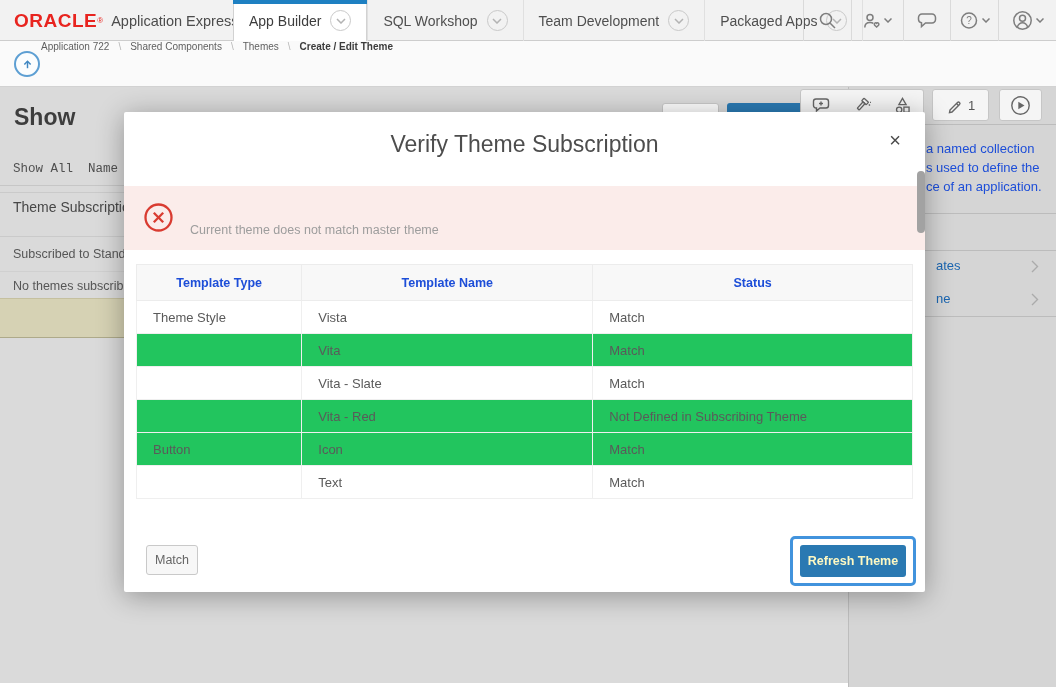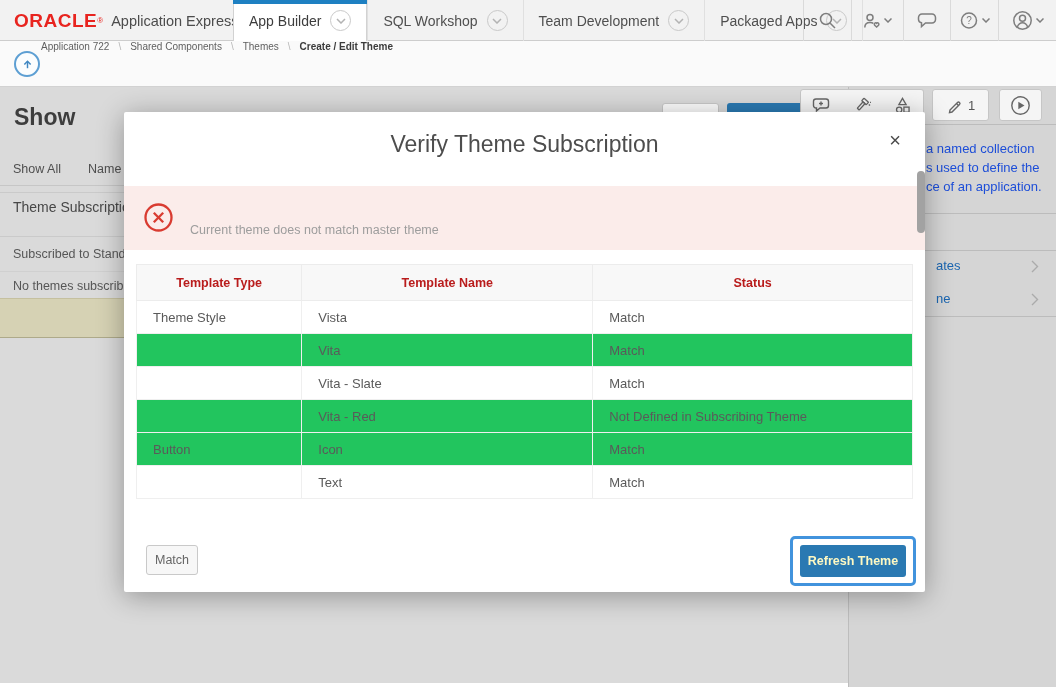--- a/index.html
+++ b/index.html
@@ -39,21 +39,21 @@
   .actbtn svg{stroke:#666;fill:none;stroke-width:1.4;}
   .grp{border-radius:0;}
   .grp.first{border-radius:3px 0 0 3px;}
   .grp.mid{border-left:none;}
   .grp.last{border-left:none;border-radius:0 3px 3px 0;}
 
   
   .page-title{position:absolute;left:14px;top:104px;font-size:23px;color:#3d3d3d;}
   .bgbtn-white{position:absolute;left:662px;top:103px;width:57px;height:26px;background:#fdfdfd;border:1px solid #c8c8c8;border-radius:3px;cursor:pointer;}
   .bgbtn-blue{position:absolute;left:727px;top:103px;width:106px;height:26px;background:var(--accent);border-radius:3px;cursor:pointer;}
-  .filter-tab{position:absolute;top:162px;font-size:12.5px;color:#4f4f4f;cursor:pointer;}
+  .filter-tab{position:absolute;top:162px;font-size:12.5px;color:#4f4f4f;cursor:pointer;font-family:Liberation Mono, monospace;}
   .hline{position:absolute;left:0;width:848px;border-top:1px solid #c6c6c6;}
   .section-title{position:absolute;left:13px;top:199px;font-size:14px;color:#474747;}
   .text-row{position:absolute;left:13px;font-size:12.5px;color:#565656;white-space:nowrap;overflow:hidden;max-width:111px;}
   .tanrow{position:absolute;left:0;top:298px;width:848px;height:40px;background:var(--tan);border-top:1px solid #c5c09f;border-bottom:1px solid #aeaa8a;}
   .footstrip{position:absolute;left:0;top:683px;width:848px;height:4px;background:#ffffff;}
 
   
   .sidebar{position:absolute;left:848px;top:87px;width:208px;height:600px;background:#d5d5d5;border-left:1px solid #bdbdbd;}
   .sb-title{position:absolute;left:14px;top:10px;font-size:14.5px;color:#414141;}
   .sb-hr{position:absolute;left:0;width:208px;border-top:1px solid #bcbcbc;}
@@ -65,21 +65,21 @@
   
   .modal{position:absolute;left:124px;top:112px;width:801px;height:480px;background:#fff;border-radius:2px;box-shadow:0 4px 28px rgba(0,0,0,.33);z-index:20;}
   .modal-title{position:absolute;left:0;right:0;top:19px;text-align:center;font-size:23px;color:#4d4d4d;}
   .modal-close{position:absolute;right:18px;top:16px;width:24px;height:24px;font-size:20px;color:#4a4a4a;text-align:center;line-height:24px;cursor:pointer;}
   .alert{position:absolute;left:0;top:74px;width:801px;height:64px;background:var(--alert-bg);}
   .alert-icon{position:absolute;left:19px;top:16px;color:var(--alert-red);}
   .alert-icon svg{stroke:currentColor;fill:none;}
   .alert-title{position:absolute;left:66px;top:10px;font-size:18.5px;color:#383838;}
   .alert-msg{position:absolute;left:66px;top:37px;font-size:12.5px;color:#9d9d9d;}
   table.vtab{position:absolute;left:12px;top:152px;width:777px;border-collapse:collapse;font-size:13px;}
-  .vtab th{height:36px;background:#f8f8f8;font-size:12.5px;font-weight:bold;color:#b91c1c;text-align:center;border:1px solid #ececec;}
+  .vtab th{height:36px;background:#f8f8f8;font-size:12.5px;font-weight:bold;color:#1d4ed8;text-align:center;border:1px solid #ececec;}
   .vtab td{height:33px;color:#5a5a5a;padding-left:16px;border:1px solid #efefef;background:#fff;}
   .vtab tr.alt td{background:#22c55e;}
   .col-type{width:21.3%;} .col-name{width:37.5%;} .col-status{width:41.2%;}
   .btn-cancel{position:absolute;left:22px;top:433px;width:52px;height:30px;background:#f7f7f7;border:1px solid #c9c9c9;border-radius:3px;font-size:12.5px;color:#666;display:flex;align-items:center;justify-content:center;cursor:pointer;font-family:inherit;}
   .focus-ring{position:absolute;left:666px;top:424px;width:126px;height:50px;border:3px solid var(--focus);border-radius:5px;background:#fff;display:flex;align-items:center;justify-content:center;}
   .btn-primary{width:106px;height:32px;background:var(--accent);border:none;border-radius:3px;color:#fef9c3;font-weight:bold;font-size:12.5px;cursor:pointer;font-family:inherit;}
   .scrollthumb{position:absolute;left:793px;top:59px;width:8px;height:62px;background:#a2a2a2;border-radius:4px;cursor:grab;}
 </style>
 </head>
 <body>

